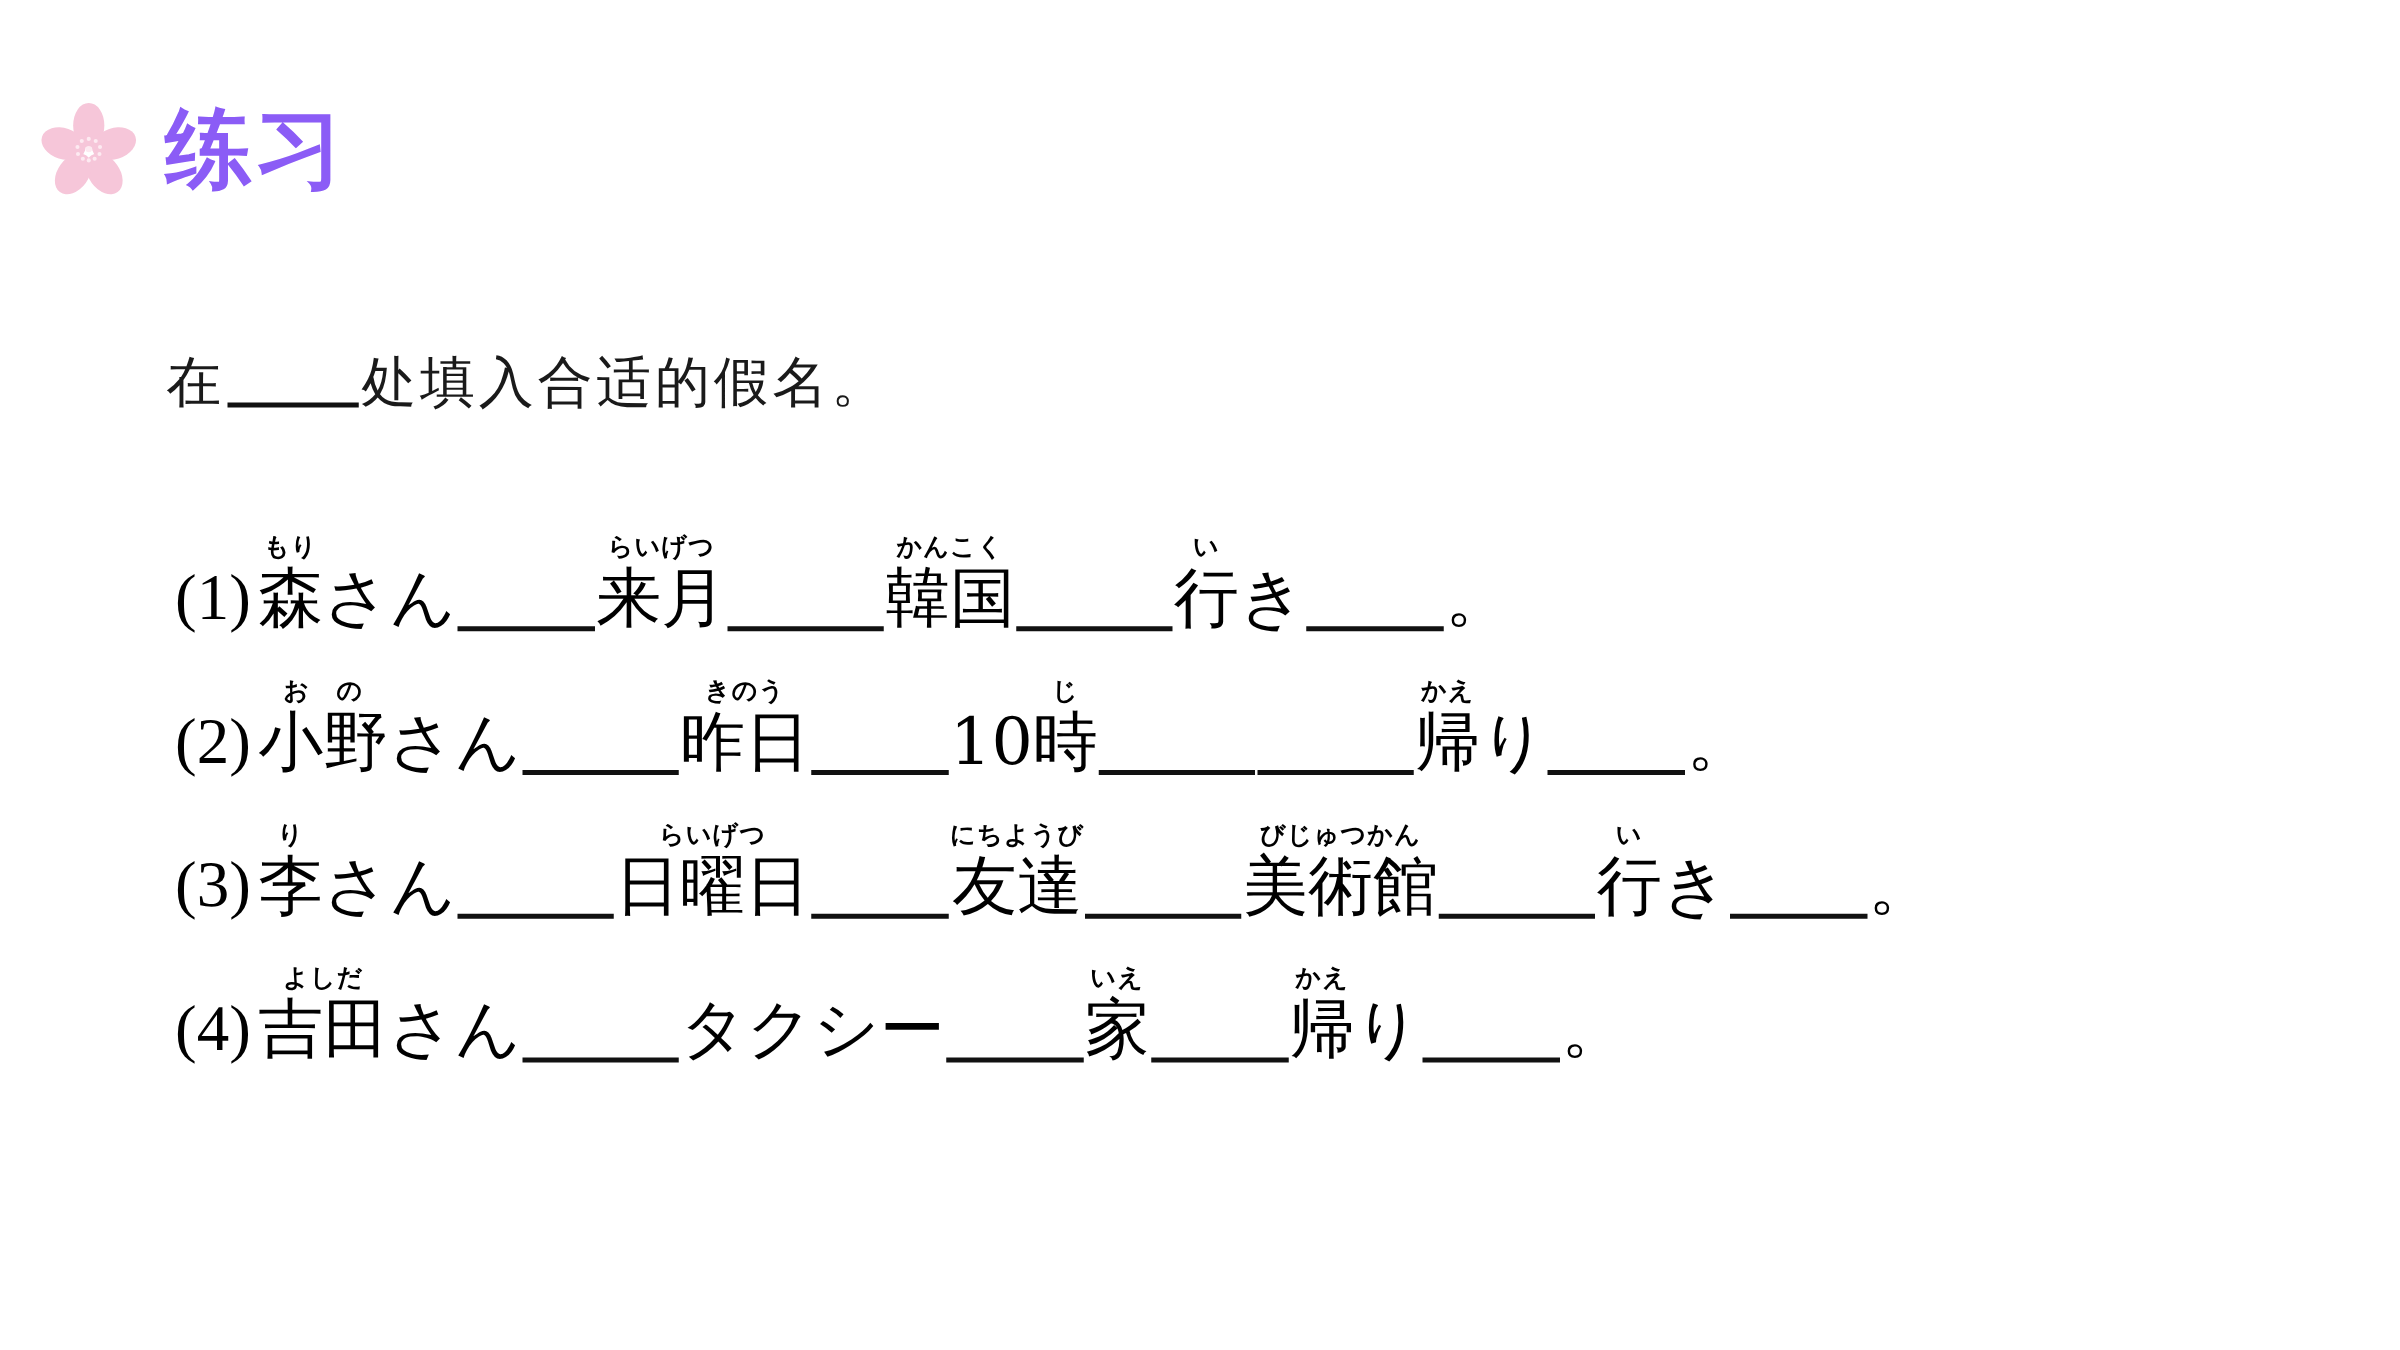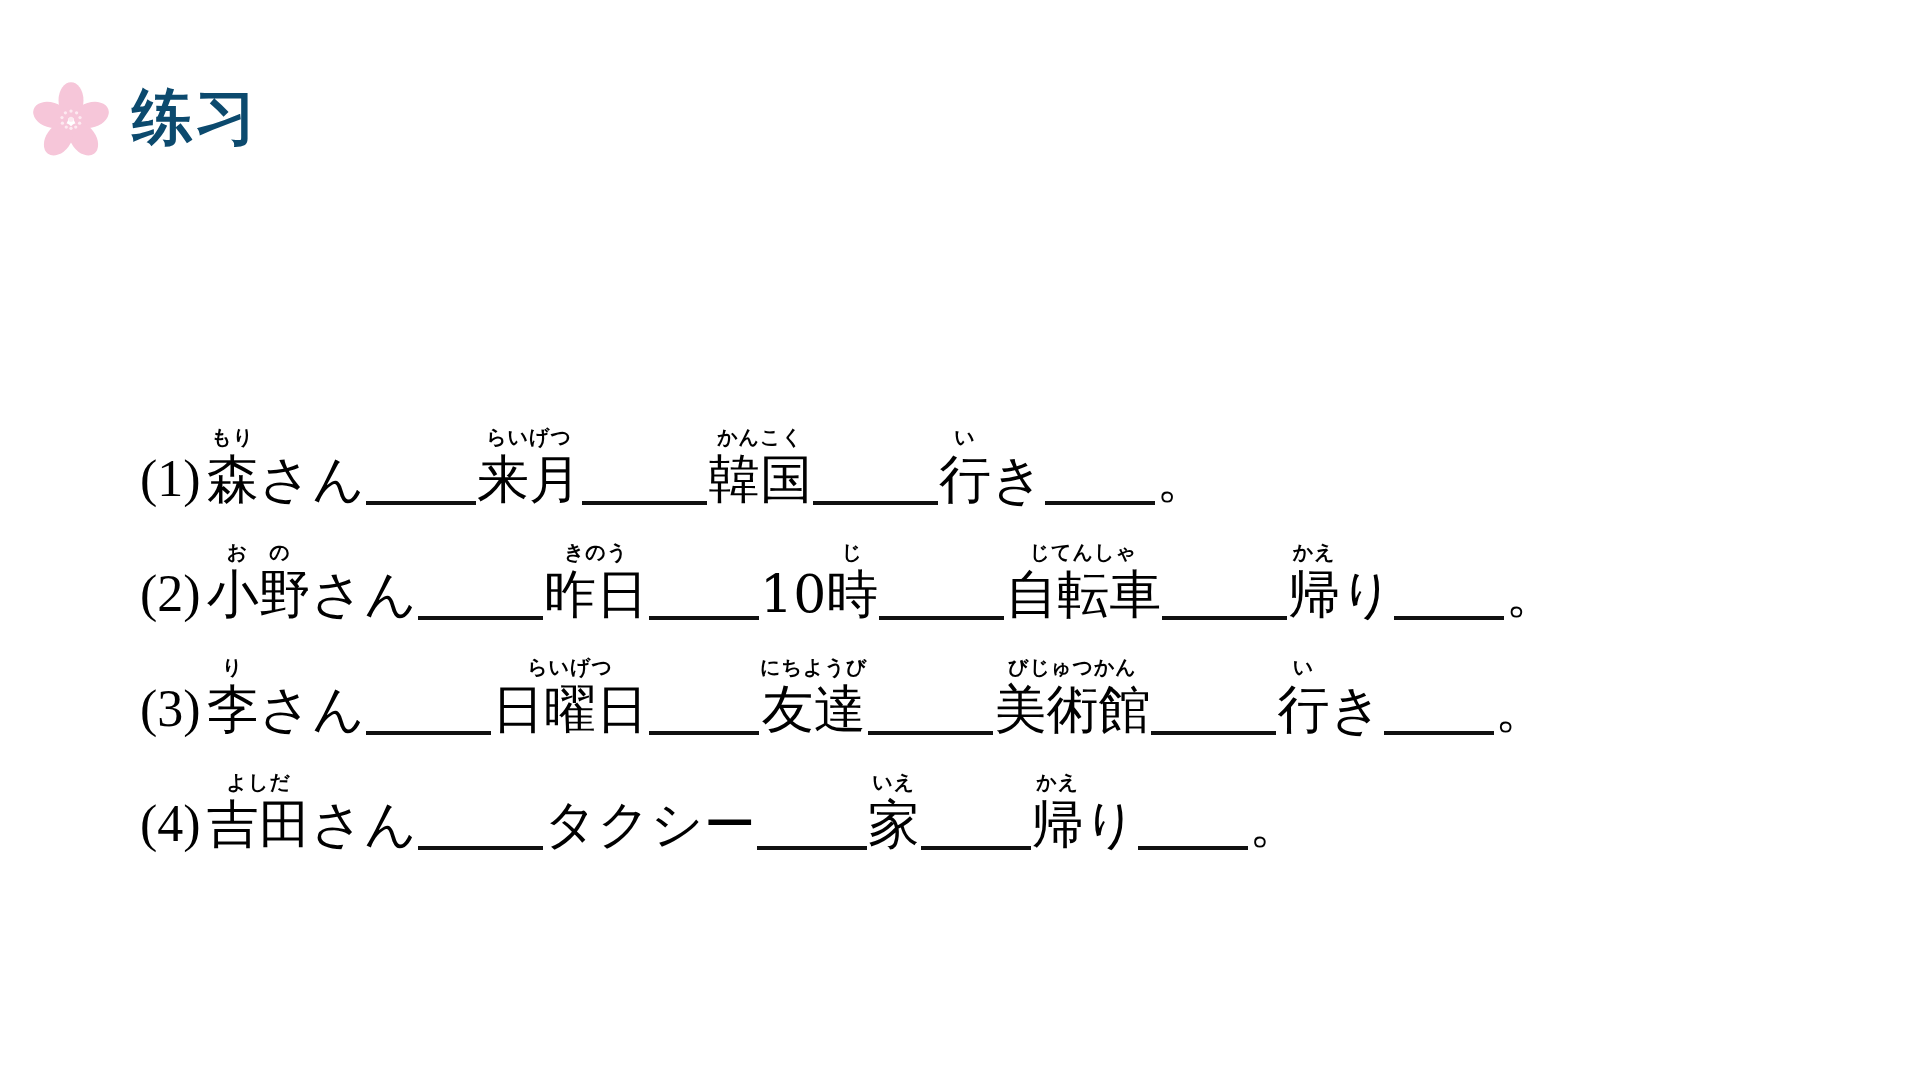--- a/index.html
+++ b/index.html
@@ -33,26 +33,26 @@
     align-items: center;
     gap: 18px;
   }
   .sakura {
     width: 86px;
     height: 86px;
     display: block;
     flex: 0 0 auto;
   }
   .title-text {
-    font-family: Liberation Mono, monospace;
+    font-family: Liberation Serif, serif;
     font-weight: 700;
-    font-size: 61px;
+    font-size: 70px;
     line-height: 1;
     letter-spacing: 2px;
-    color: #0c4a6e;
+    color: #8b5cf6;
     white-space: nowrap;
   }
 
   
   .instruction {
     position: absolute;
     left: 133px;
     top: 278px;
     font-family: "DejaVu Serif", "Liberation Serif", serif;
     font-size: 44px;
@@ -163,20 +163,23 @@
           <circle cx="50" cy="58.5" r="1.9"></circle>
         <circle cx="44.5" cy="57" r="1.9"></circle>
           <circle cx="40" cy="52.5" r="1.9"></circle>
         <circle cx="39.5" cy="46" r="1.9"></circle>
           <circle cx="43.5" cy="40.5" r="1.9"></circle>
       </g>
     </svg>
     <div class="title-text">练习</div>
   </div>
 
+  <div class="instruction">
+    <span>在</span><span class="blank"></span><span>处填入合适的假名。</span>
+  </div>
 
   <div class="questions" id="questions">
       <div class="qline">
         <span class="qnum">(1)</span>
         <span class="rb">
           <span class="rt">もり</span>
           <span class="rbase">森</span>
         </span>
         <span class="plain">さん</span>
         <span class="ul w2"></span>
@@ -210,24 +213,20 @@
           <span class="rt">きのう</span>
           <span class="rbase">昨日</span>
         </span>
         <span class="ul w2"></span>
         <span class="plain">10</span>
         <span class="rb">
           <span class="rt">じ</span>
           <span class="rbase">時</span>
         </span>
         <span class="ul w3"></span>
-        <span class="rb">
-          <span class="rt">じてんしゃ</span>
-          <span class="rbase">自転車</span>
-        </span>
         <span class="ul w3"></span>
         <span class="rb">
           <span class="rt">かえ</span>
           <span class="rbase">帰</span>
         </span>
         <span class="plain">り</span>
         <span class="ul w2"></span>
         <span class="period">。</span>
       </div>
       <div class="qline">

